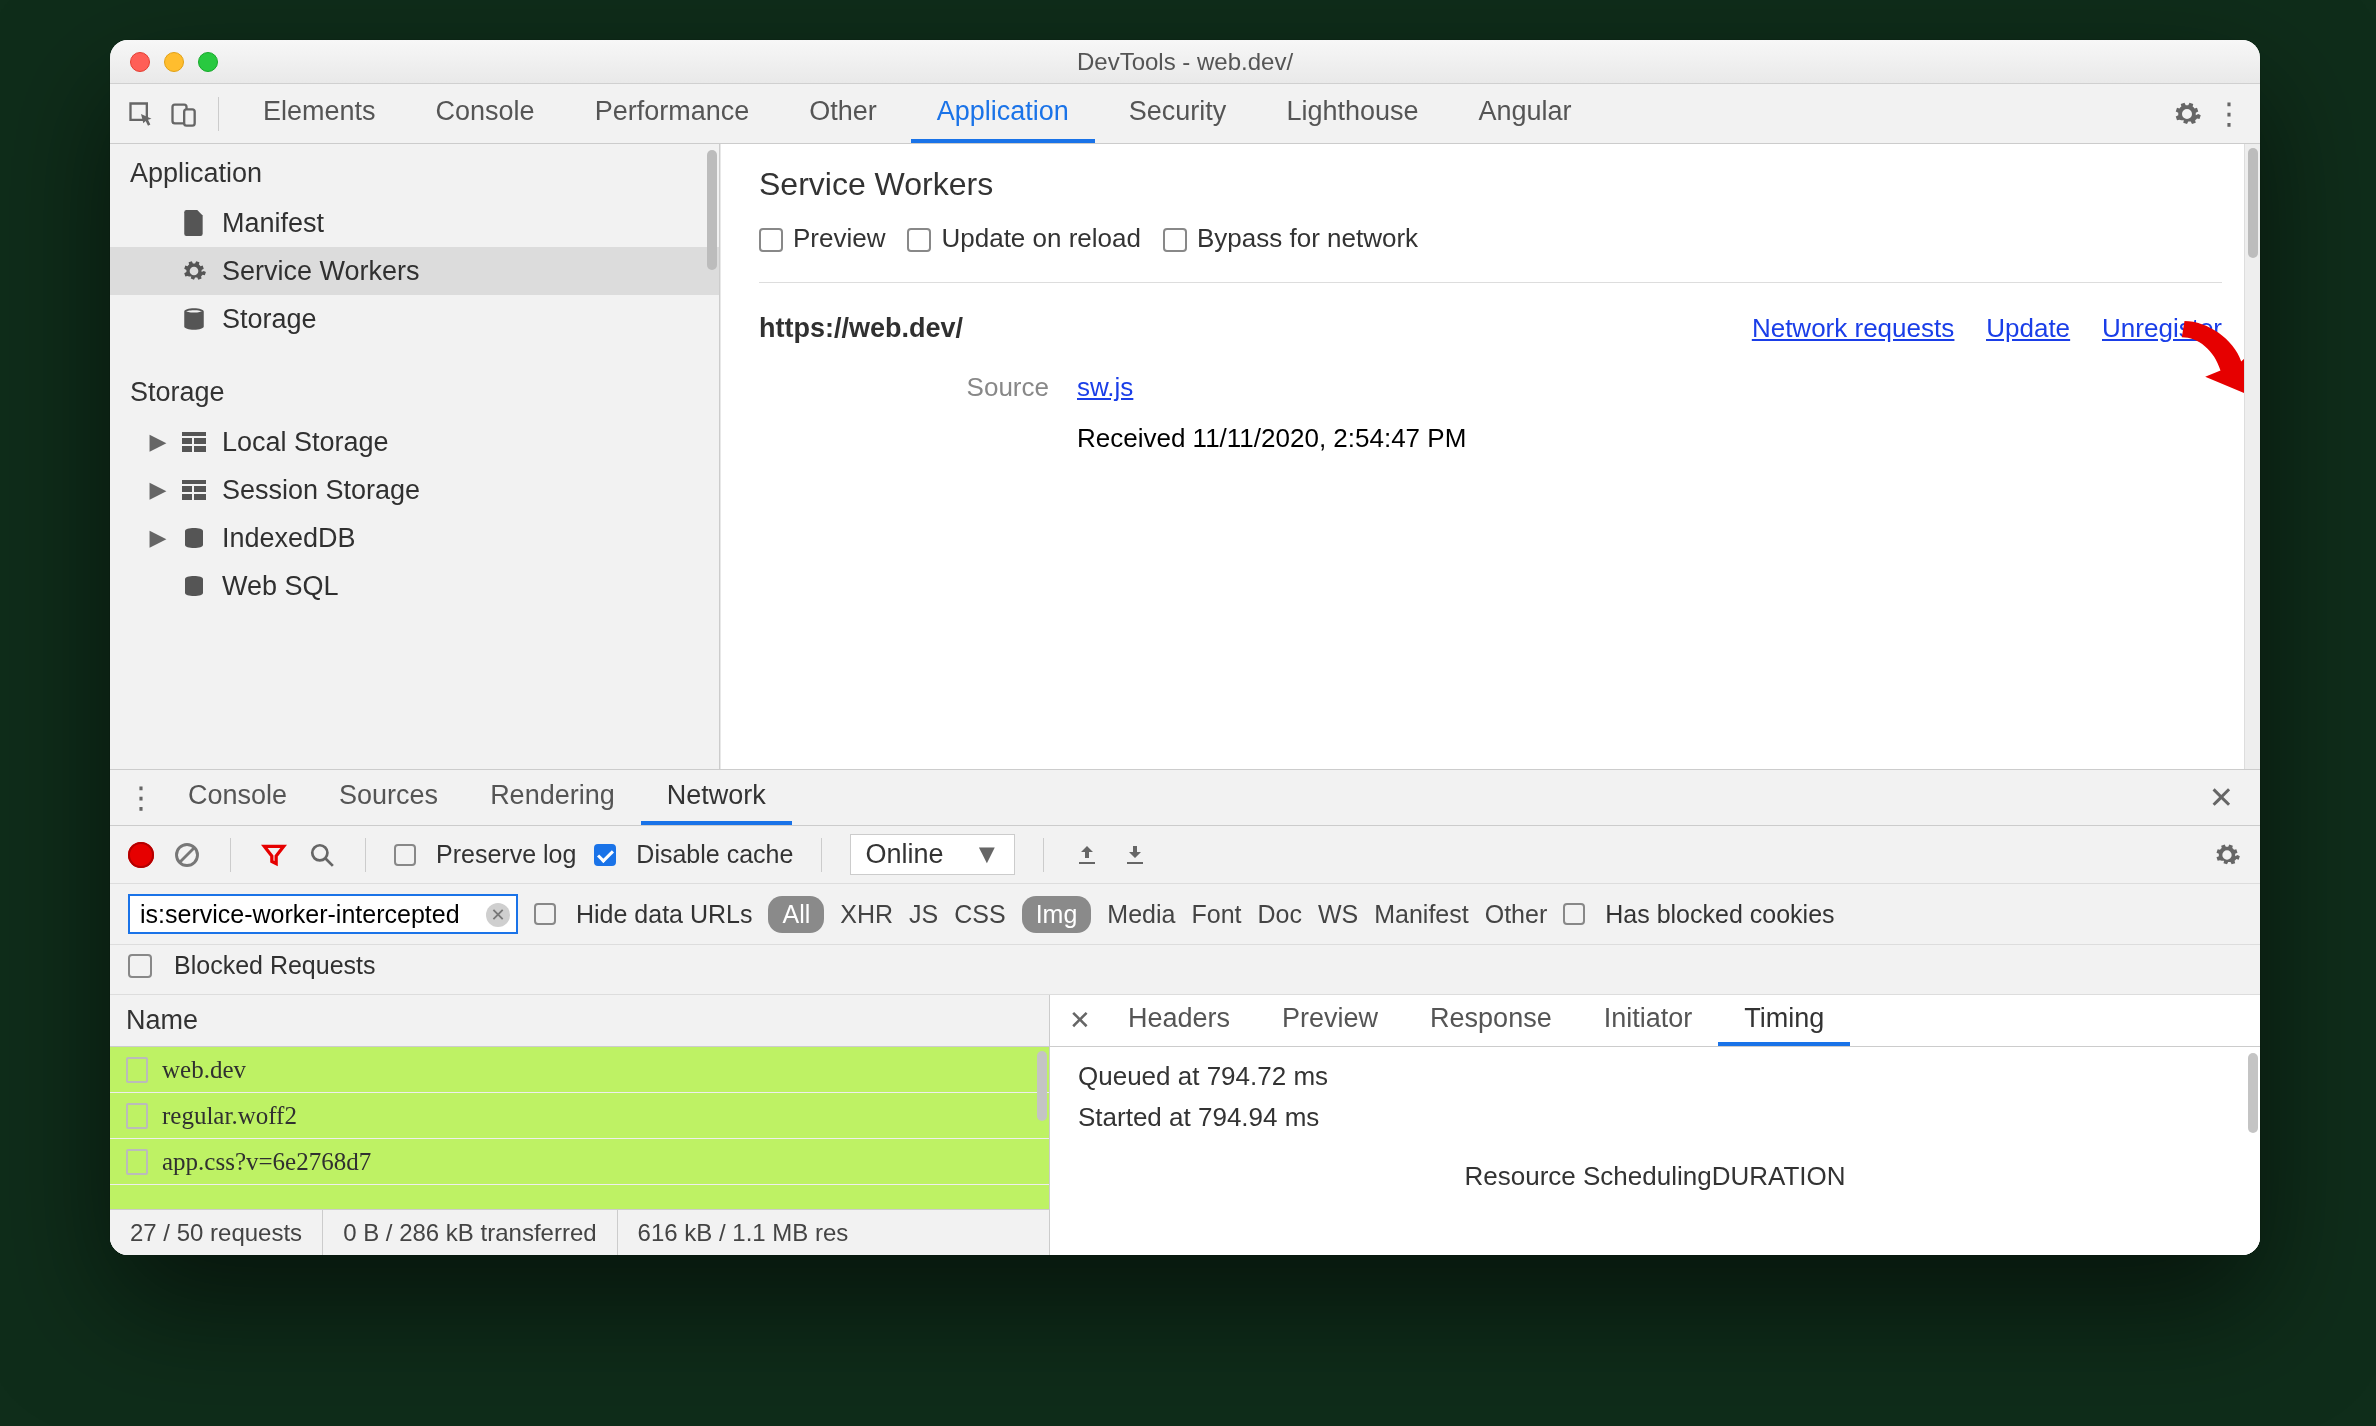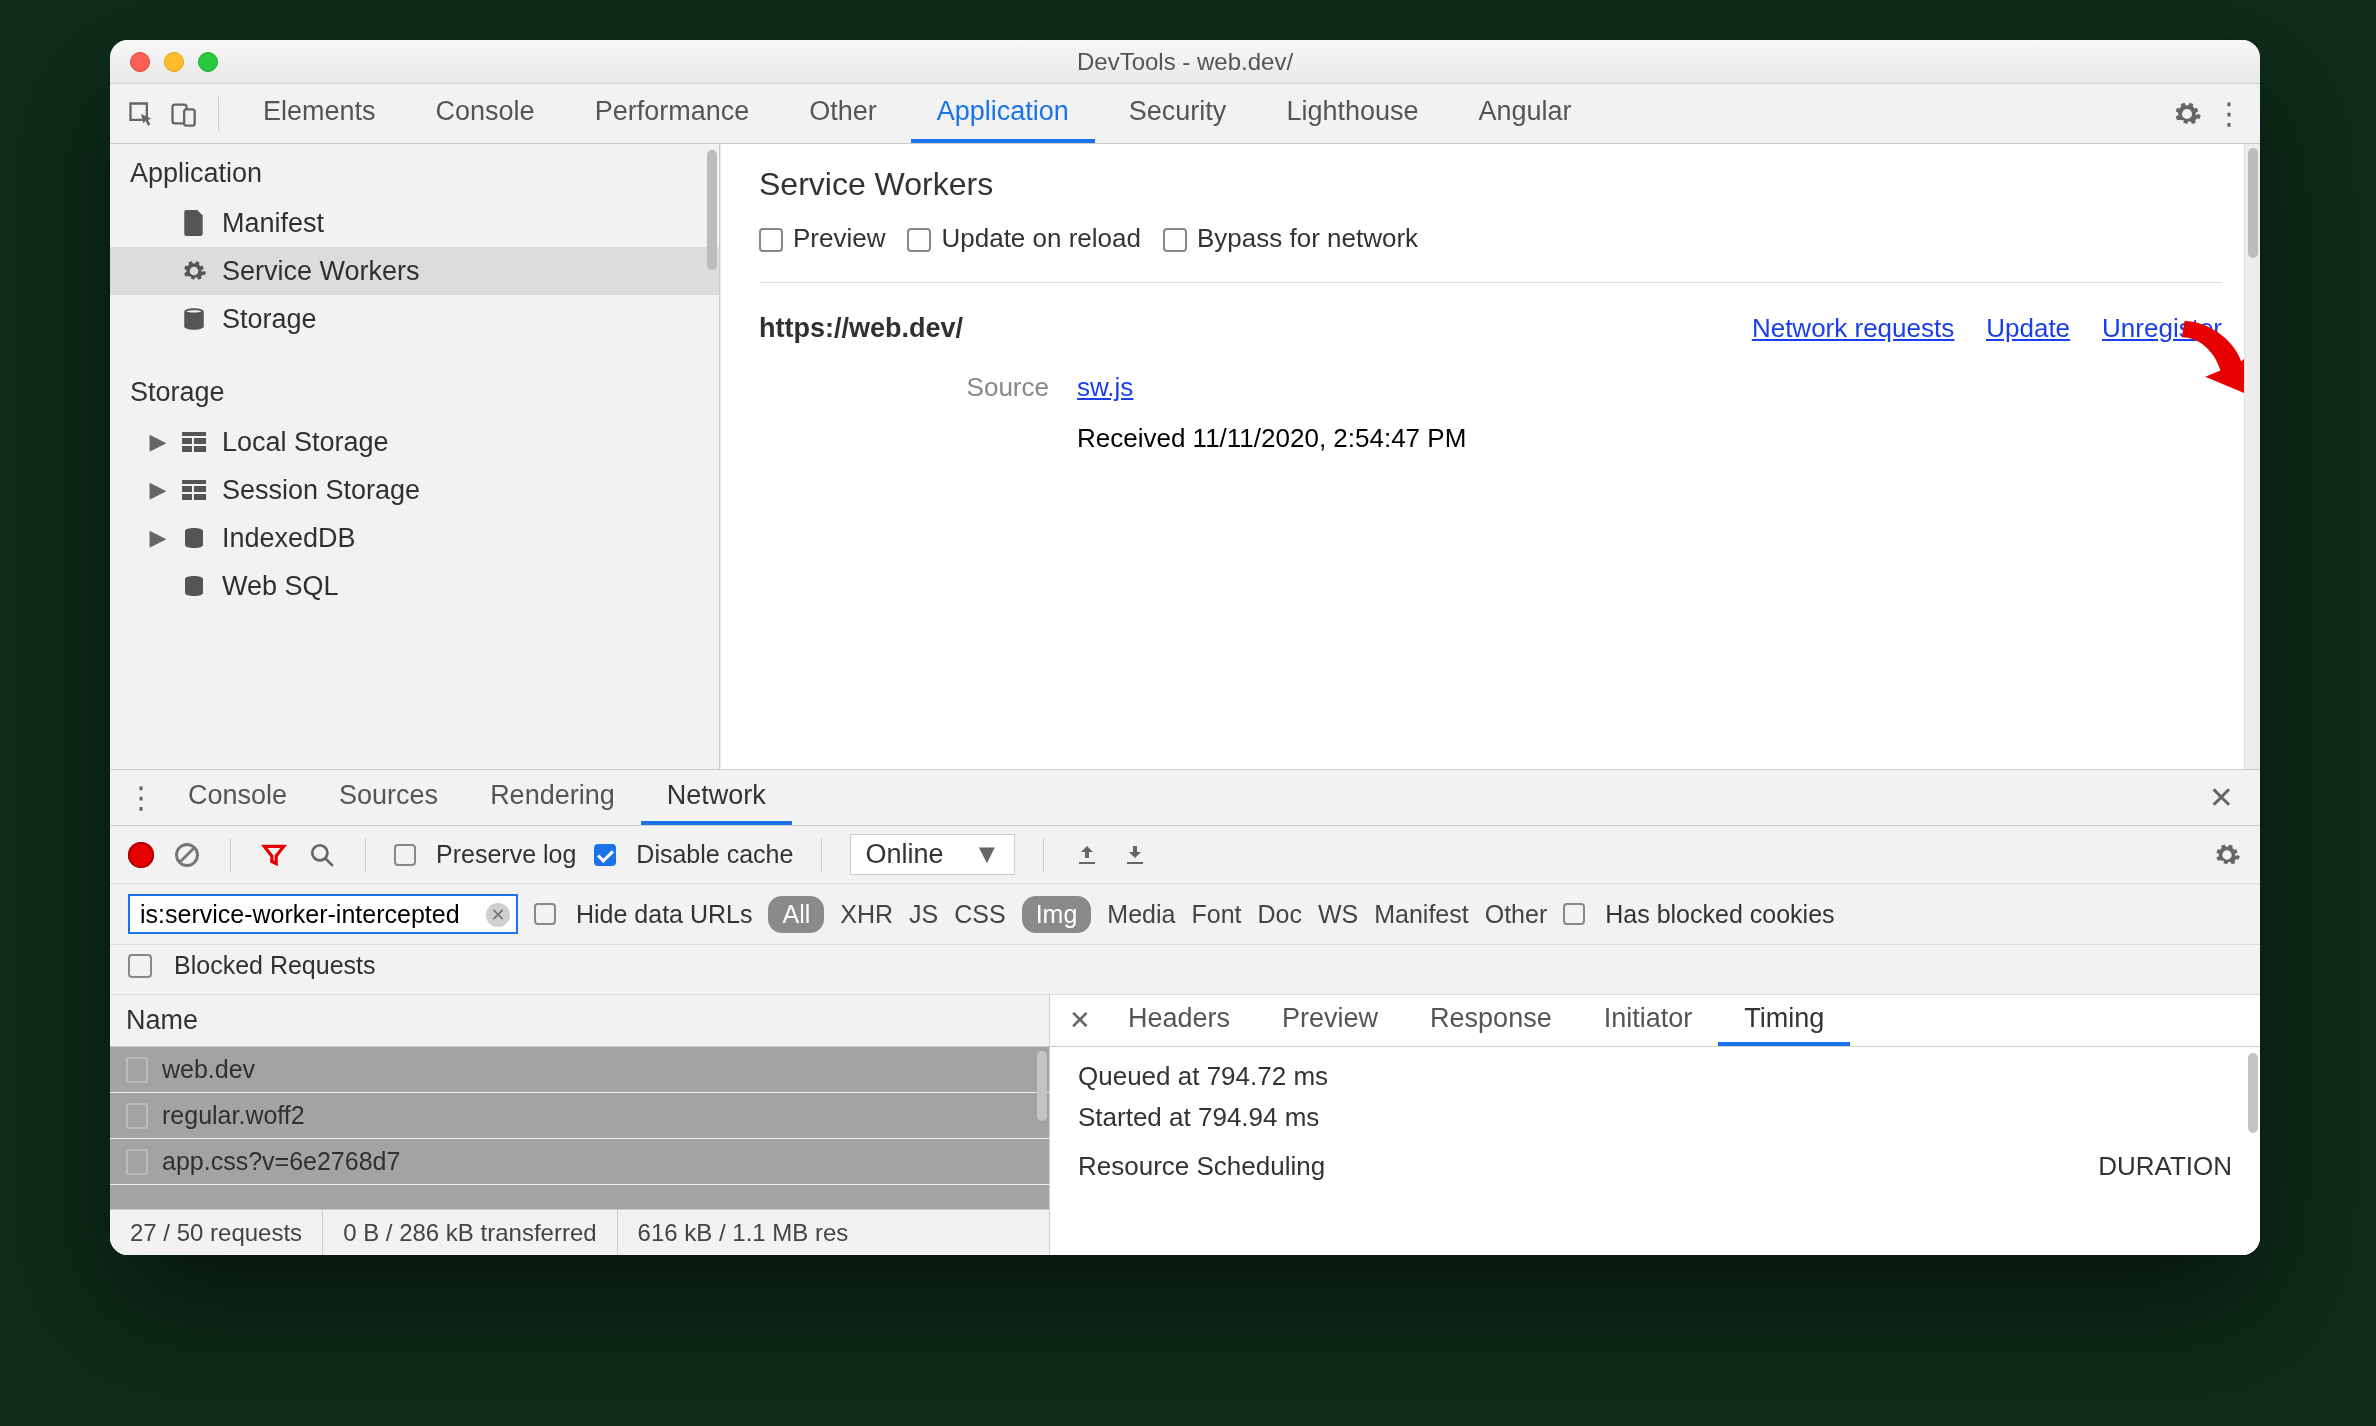--- a/index.html
+++ b/index.html
@@ -83,32 +83,32 @@
   .filter-input .x { position:absolute; right:6px; top:7px; width:24px; height:24px; border-radius:50%; background:#cfcfcf; color:#777; display:flex; align-items:center; justify-content:center; font-size:18px; cursor:pointer;}
   .pill { padding:4px 14px; border-radius:14px; cursor:pointer;}
   .pill.sel { background:#8a8a8a; color:#fff;}
   .filter-plain { cursor:pointer; }
   .filter-row2 { padding: 6px 18px 14px; border-bottom:1px solid #ddd;}
   .blocked-check { display:flex; align-items:center; gap:12px; font-size:25px;}
   
   .net-body { display:flex; height:260px; }
   .req-list { width:940px; border-right:1px solid #ccc; display:flex; flex-direction:column; position:relative;}
   .req-header { height:52px; display:flex; align-items:center; padding:0 16px; border-bottom:1px solid #ccc; color:#333; font-weight:400; background:#f2f2f2;}
-  .req-rows { flex:1; overflow:auto; background:#a3a3a3; position:relative;}
+  .req-rows { flex:1; overflow:auto; background:#bef264; position:relative;font-family:Liberation Serif, serif;}
   .req-row { height:46px; display:flex; align-items:center; gap:14px; padding:0 16px; border-bottom:1px solid #eee; cursor:pointer; font-size:25px;}
   .file-icon { width:22px; height:26px; border:2px solid #bbb; border-radius:2px; position:relative;}
   .req-scroll-thumb { position:absolute; right:2px; top:4px; width:10px; height:70px; background:#c4c4c4; border-radius:6px;}
   .detail { flex:1; display:flex; flex-direction:column; background:#fff;}
   .detail-tabs { height:52px; display:flex; align-items:center; gap:0; border-bottom:1px solid #ccc; padding:0 8px;}
   .detail-tabs .close { width:44px; text-align:center; color:#666; font-size:26px; cursor:pointer;}
   .detail-tabs .dt { padding:0 26px; height:100%; display:flex; align-items:center; color:#555; cursor:pointer; border-bottom:4px solid transparent;}
   .detail-tabs .dt.active { color:#333; border-bottom-color:#1a73e8;}
   .detail-body { flex:1; padding: 14px 28px; font-size:26px; color:#333; position:relative; overflow:auto;}
   .detail-body .line { margin-bottom:10px;}
-  .detail-body .sched { display:flex; justify-content:space-between; margin-top:18px; color:#333;}
+  .detail-body .sched { display:flex; justify-content:center; margin-top:28px; color:#333;}
   .detail-scroll-thumb { position:absolute; right:2px; top:6px; width:10px; height:80px; background:#c4c4c4; border-radius:6px;}
   
   .statusbar { height:46px; border-top:1px solid #ccc; display:flex; align-items:center; font-size:24px; color:#444; background:#f2f2f2;}
   .statusbar .cell { padding:0 20px; height:100%; display:flex; align-items:center; border-right:1px solid #ccc;}
   svg { display:block; }
   .body > .vscroll { position:absolute; right:0; top:0; width:16px; height:100%; background:#eee; border-left:1px solid #ddd;}
   .body > .vscroll .thumb { width:10px; margin:4px auto; height:110px; background:#bcbcbc; border-radius:6px;}
 </style>
 </head>
 <body>

